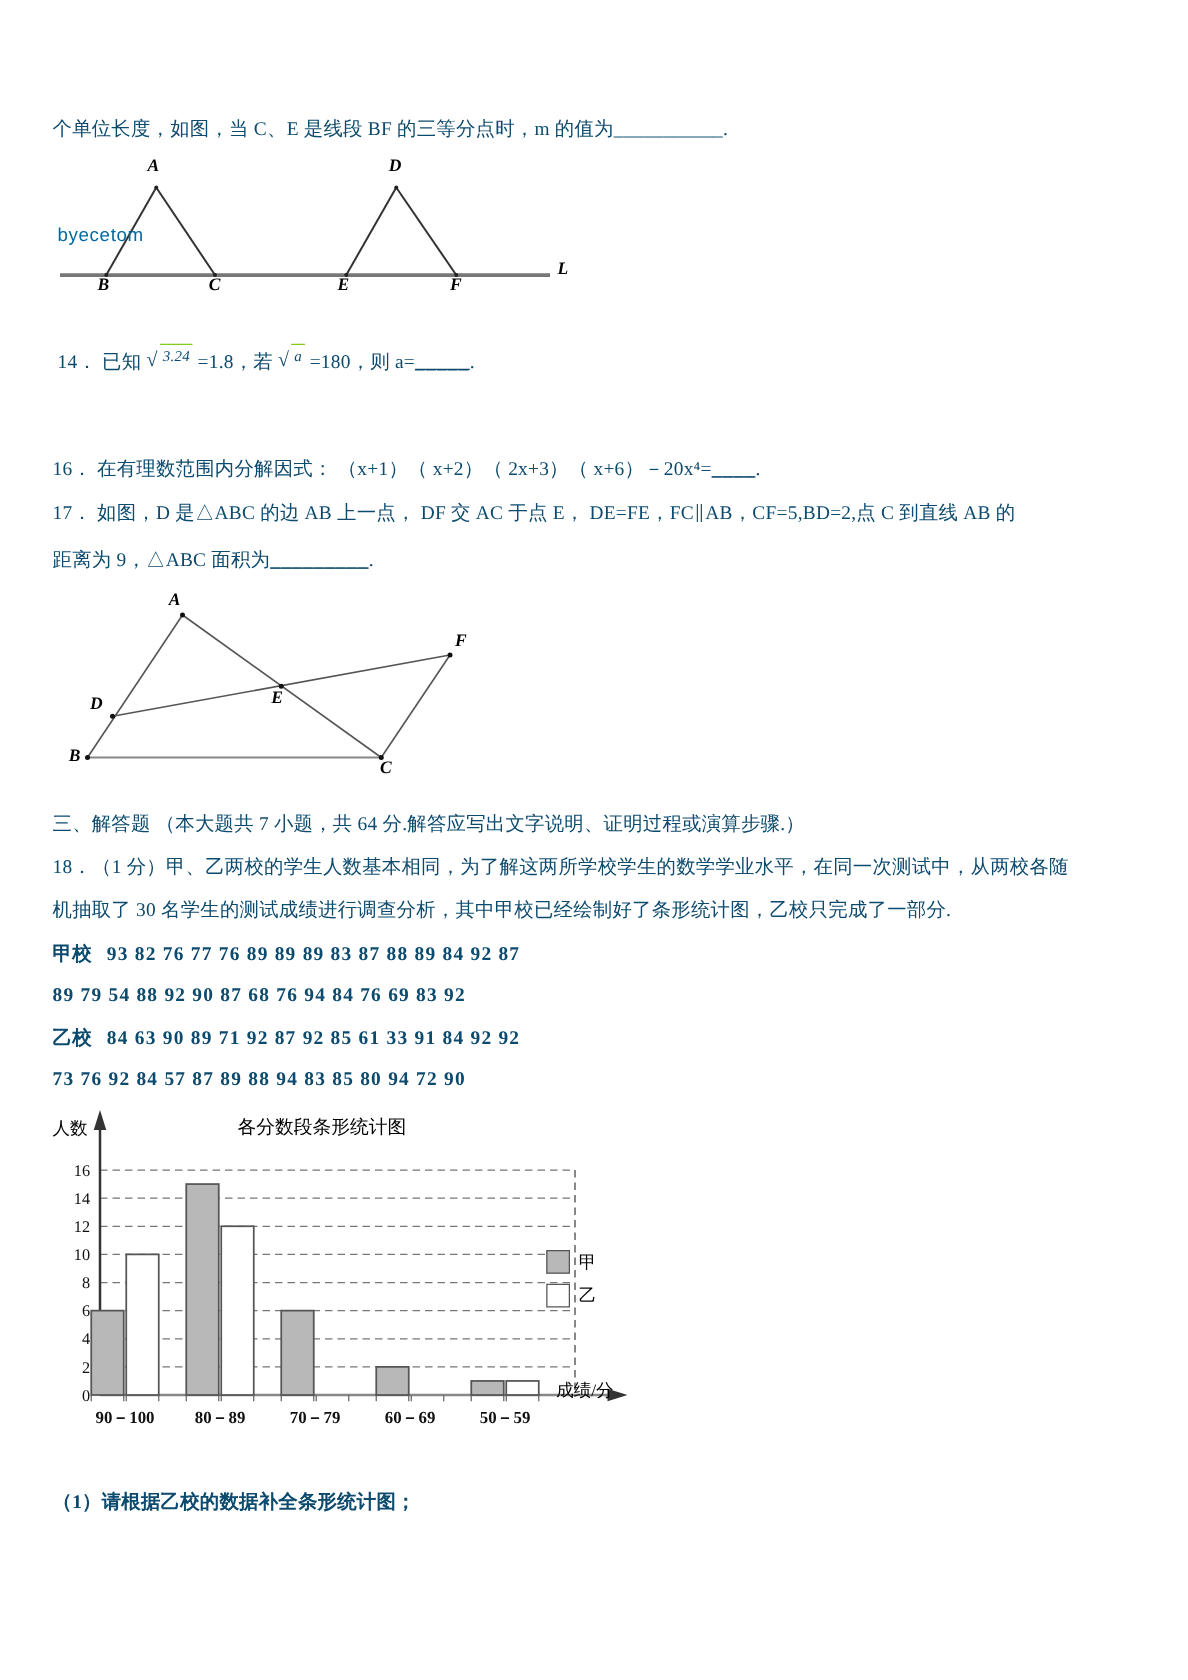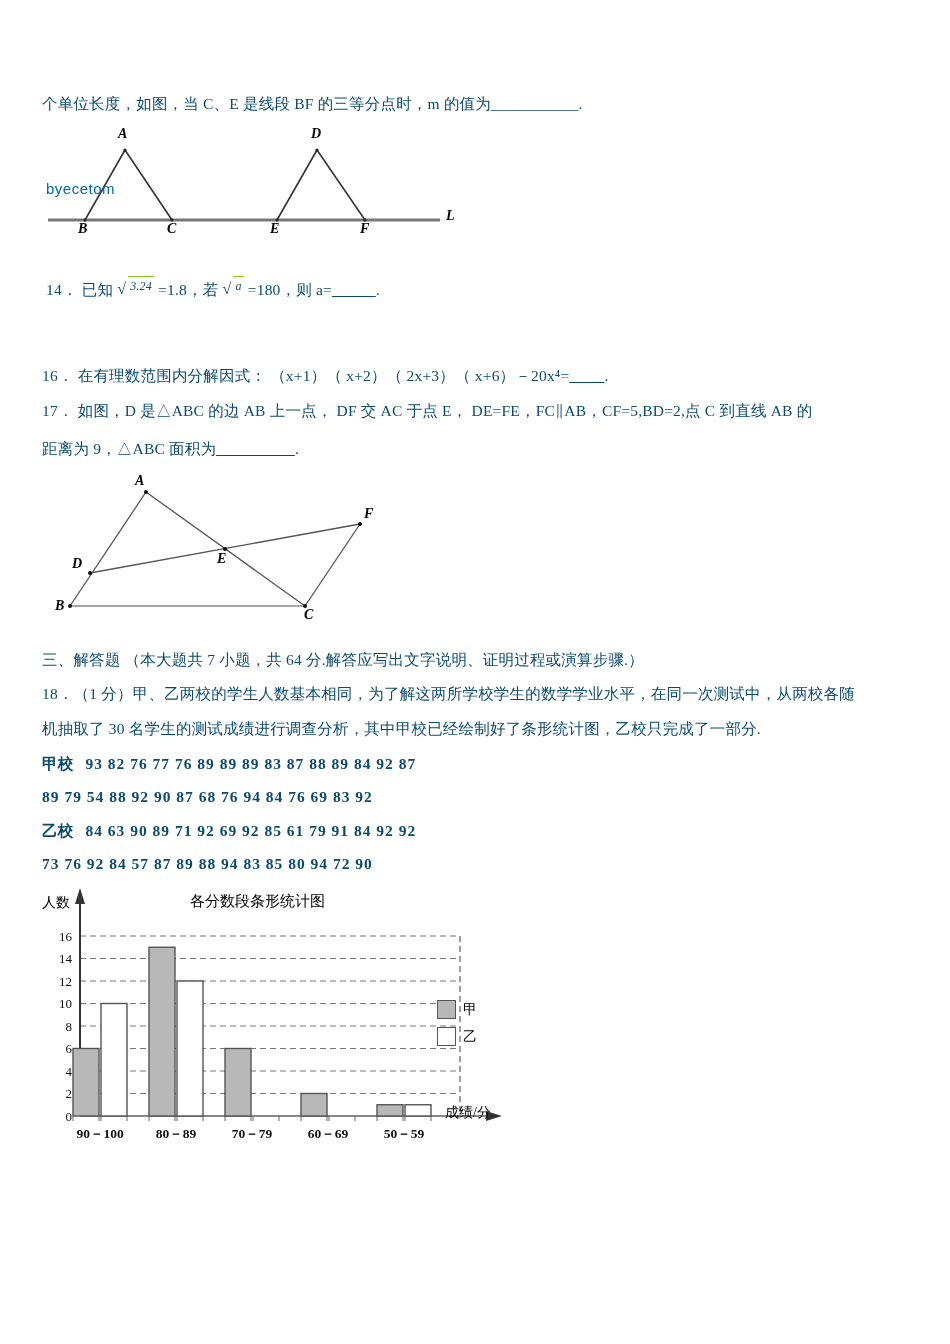--- a/index.html
+++ b/index.html
@@ -170,21 +170,21 @@
   <div class="q" style="left:42px; top:717px;">机抽取了 30 名学生的测试成绩进行调查分析，其中甲校已经绘制好了条形统计图，乙校只完成了一部分.</div>
 
   <div class="q bold" style="left:42px; top:752px;">
     <span>甲校</span>
     <span style="margin-left:8px; letter-spacing:1px;">93  82  76  77  76  89  89  89  83  87  88  89  84  92  87</span>
   </div>
   <div class="q bold" style="left:42px; top:785px; letter-spacing:1px;">89  79  54  88  92  90  87  68  76  94  84  76  69  83  92</div>
 
   <div class="q bold" style="left:42px; top:819px;">
     <span>乙校</span>
-    <span style="margin-left:8px; letter-spacing:1px;">84  63  90  89  71  92  69  92  85  61  79  91  84  92  92</span>
+    <span style="margin-left:8px; letter-spacing:1px;">84  63  90  89  71  92  87  92  85  61  33  91  84  92  92</span>
   </div>
   <div class="q bold" style="left:42px; top:852px; letter-spacing:1px;">73  76  92  84  57  87  89  88  94  83  85  80  94  72  90</div>
 
   <div id="chart-area">
     <div class="chart-title">各分数段条形统计图</div>
     <div class="axis-name-y">人数</div>
     <div class="axis-name-x">成绩/分</div>
     <svg id="chart-svg" width="500" height="300" viewBox="0 0 500 300">
         <text x="32" y="244.5" text-anchor="end" font-size="13" font-family="&quot;Liberation Serif&quot;, serif" fill="#111111">0</text>
         <line x1="40" y1="217.5" x2="420" y2="217.5" stroke="#777777" stroke-width="1" stroke-dasharray="6,4"></line>
@@ -248,14 +248,15 @@
     <div class="legend-row">
       <span class="legend-swatch jia"></span>
       <span class="legend-label">甲</span>
     </div>
     <div class="legend-row">
       <span class="legend-swatch yi"></span>
       <span class="legend-label">乙</span>
     </div>
   </div>
 
+  <div class="q bold" style="left:42px; top:1190px;">（1）请根据乙校的数据补全条形统计图；</div>
 
 </div>
 
 </body></html>

